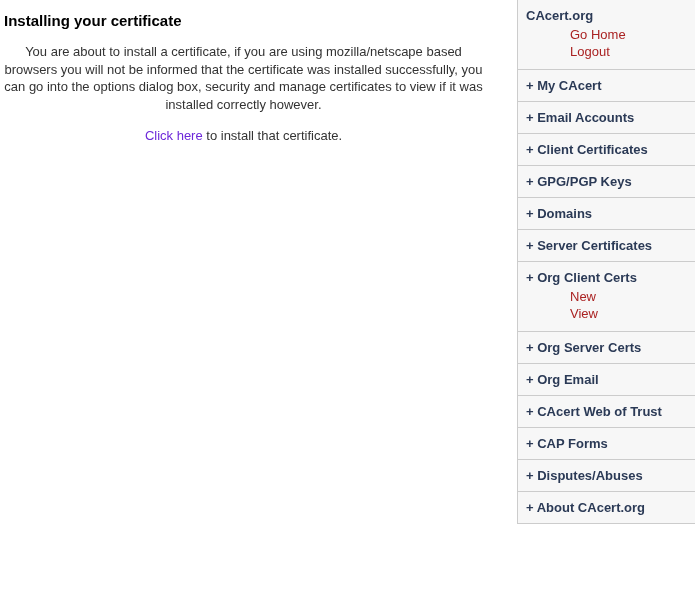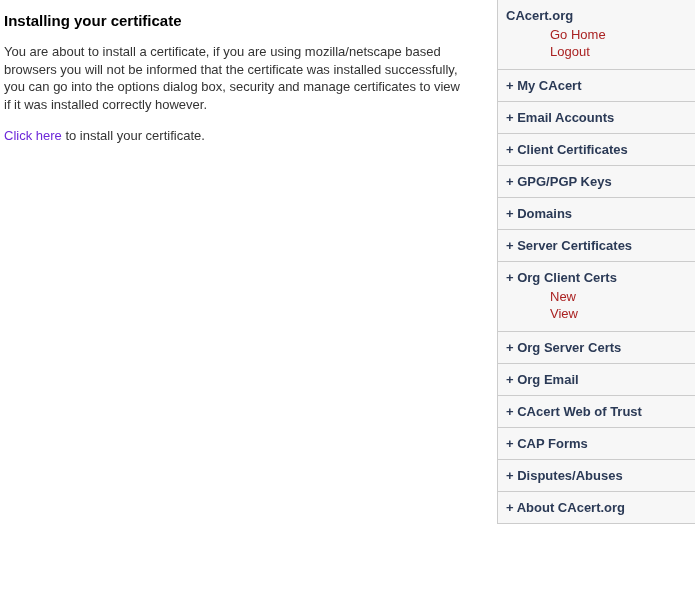--- a/index.html
+++ b/index.html
@@ -19,27 +19,28 @@
   .main h1 {
     font-size: 15px;
     font-weight: bold;
     margin: 4px 0 14px 0;
     color: #000;
   }
   .main p {
     margin: 0 0 14px 0;
     line-height: 1.35;
     color: #333;
+    text-align: center;
   }
   .main a.install-link {
     color: #6d28d9;
     text-decoration: none;
   }
   .sidebar {
-    width: 198px;
+    width: 178px;
     border-left: 1px solid #ccc;
     background: #be185d;
   }
   .menu-block {
     border-bottom: 1px solid #ccc;
     padding: 8px 6px 8px 8px;
     background: #f7f7f7;
   }
   .menu-header {
     font-weight: bold;
@@ -61,21 +62,21 @@
   }
 </style>
 </head>
 <body>
 
 <div class="layout">
   <div class="main">
     <h1>Installing your certificate</h1>
     <p>You are about to install a certificate, if you are using mozilla/netscape based browsers you will not be informed that the certificate was installed successfully, you can go into the options dialog box, security and manage certificates to view if it was installed correctly however.</p>
     <p>
-      <a href="#" class="install-link">Click here</a><span> to install your certificate.</span>
+      <a href="#" class="install-link">Click here</a><span> to install that certificate.</span>
     </p>
   </div>
 
   <div class="sidebar">
     <div class="menu-block">
       <div class="menu-header plain">CAcert.org</div>
       <div class="submenu">
         <div class="submenu-item">Go Home</div>
         <div class="submenu-item">Logout</div>
       </div>

